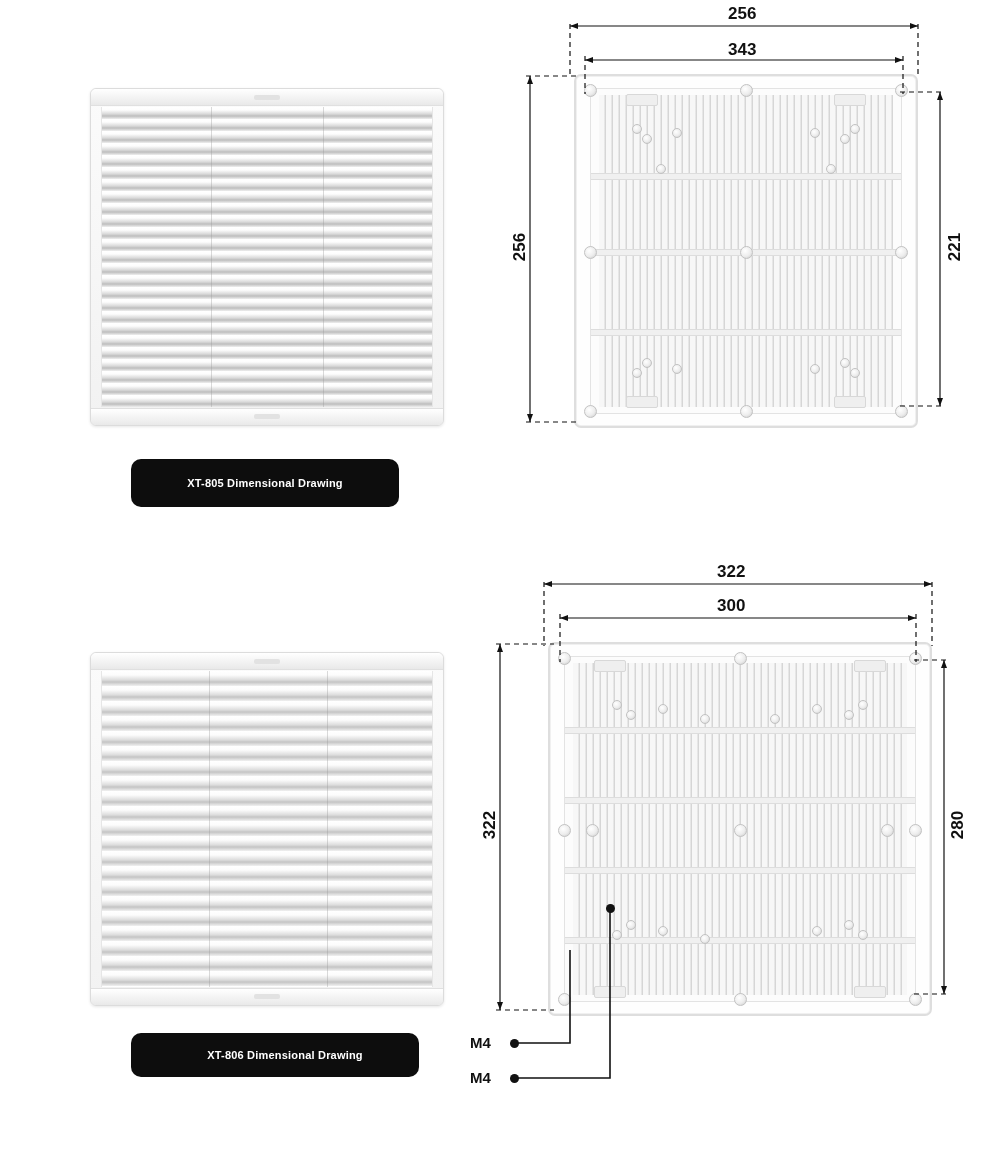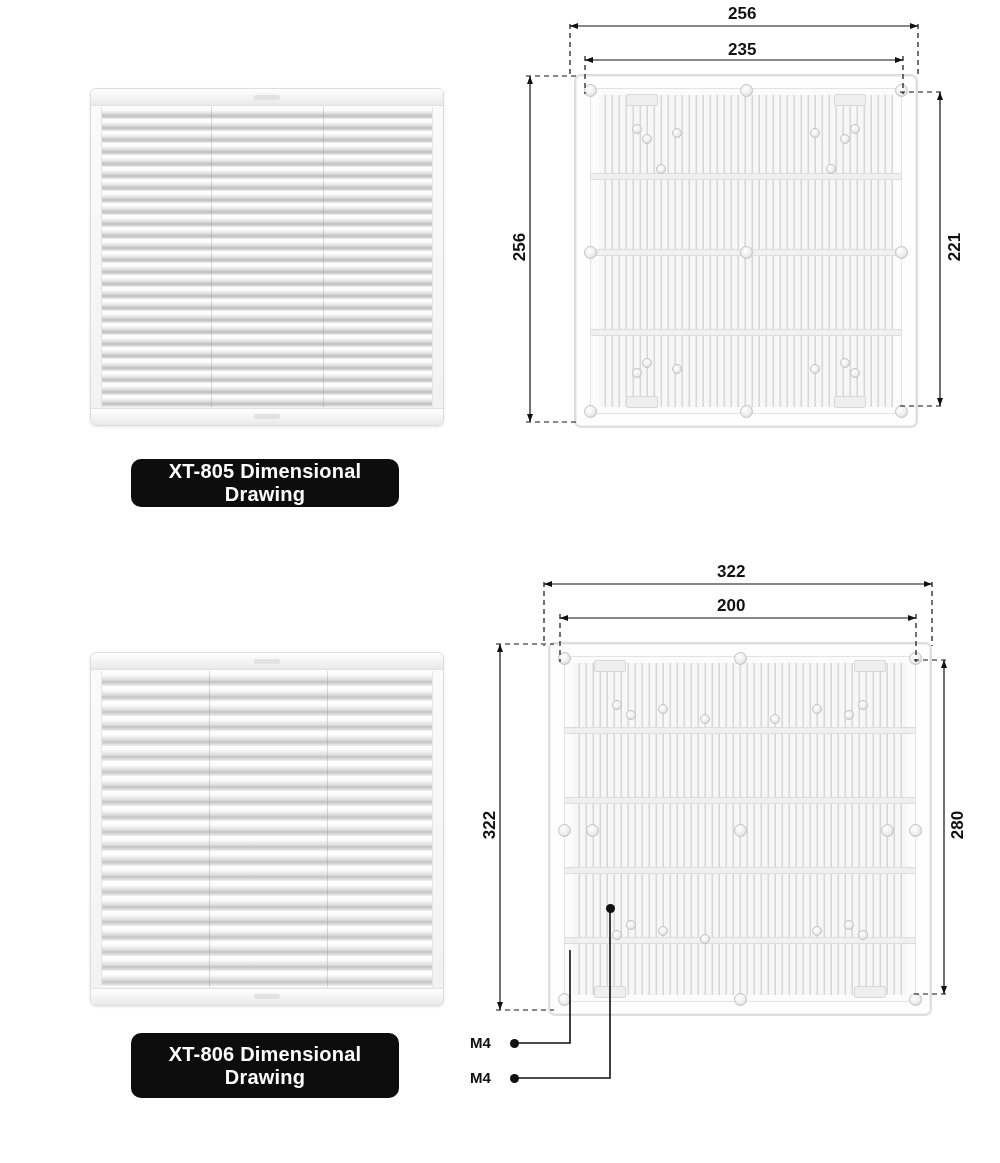--- a/index.html
+++ b/index.html
@@ -82,21 +82,21 @@
     width: 1px;
     background: rgba(150,150,150,0.35);
   }
 
   
   .label-pill {
     position: absolute;
     background: #0d0d0d;
     color: #ffffff;
     border-radius: 10px;
-    font-size: 20px;
+    font-size: 11px;
     font-weight: 700;
     letter-spacing: .2px;
     display: flex;
     align-items: center;
     justify-content: center;
     text-align: center;
   }
 
   
   .drawing {
@@ -264,39 +264,39 @@
 
         <line x1="400" y1="88" x2="444" y2="88" stroke-dasharray="5,4"></line>
         <line x1="400" y1="402" x2="444" y2="402" stroke-dasharray="5,4"></line>
         <line x1="440" y1="88" x2="440" y2="402"></line>
         <path d="M440,88 l-3,8 l6,0 z" fill="#111" stroke="none"></path>
         <path d="M440,402 l-3,-8 l6,0 z" fill="#111" stroke="none"></path>
       </g>
     </svg>
 
     <div class="dim-text" style="left:228px; top:0px;">256</div>
-    <div class="dim-text" style="left:228px; top:36px;">235</div>
+    <div class="dim-text" style="left:228px; top:36px;">343</div>
     <div class="dim-text vert" style="left:0px; top:233px; width:40px; text-align:center;">256</div>
     <div class="dim-text vert" style="left:435px; top:233px; width:40px; text-align:center;">221</div>
   </div>
 </div>
 
 <div class="section" id="section-806">
 
   <div class="photo" style="left:90px; top:92px; width:352px; height:352px;">
     <div class="frame-top"></div>
     <div class="tab t"></div>
     <div class="louvers wide"></div>
     <div class="vseam" style="left:118px;"></div>
     <div class="vseam" style="left:236px;"></div>
     <div class="frame-bottom"></div>
     <div class="tab b"></div>
   </div>
 
-  <div class="label-pill" style="left:131px; top:473px; width:268px; height:65px;">XT-806 Dimensional Drawing</div>
+  <div class="label-pill" style="left:131px; top:473px; width:268px; height:44px;padding-left:20px;">XT-806 Dimensional Drawing</div>
 
   <div class="drawing" style="left:470px; top:10px; width:490px; height:540px;">
 
     <div class="grille" style="left:78px; top:72px; width:380px; height:370px;">
       <div class="grille-inner">
         <div class="bars"></div>
         <div class="hbar" style="top:70px;"></div>
         <div class="hbar" style="top:140px;"></div>
         <div class="hbar" style="top:210px;"></div>
         <div class="hbar" style="top:280px;"></div>
@@ -361,21 +361,21 @@
         <line x1="474" y1="90" x2="474" y2="424"></line>
         <path d="M474,90 l-3,8 l6,0 z" fill="#111" stroke="none"></path>
         <path d="M474,424 l-3,-8 l6,0 z" fill="#111" stroke="none"></path>
 
         <path d="M46,473 L100,473 L100,380" stroke-width="1.6"></path>
         <path d="M46,508 L140,508 L140,338" stroke-width="1.6"></path>
       </g>
     </svg>
 
     <div class="dim-text" style="left:247px; top:-8px;">322</div>
-    <div class="dim-text" style="left:247px; top:26px;">200</div>
+    <div class="dim-text" style="left:247px; top:26px;">300</div>
     <div class="dim-text vert" style="left:0px; top:245px; width:40px; text-align:center;">322</div>
     <div class="dim-text vert" style="left:468px; top:245px; width:40px; text-align:center;">280</div>
 
     <div class="m4-label" style="left:0px; top:464px;">M4</div>
     <div class="lead-dot" style="left:40px; top:469px;"></div>
 
     <div class="m4-label" style="left:0px; top:499px;">M4</div>
     <div class="lead-dot" style="left:40px; top:504px;"></div>
 
     <div class="lead-dot" style="left:136px; top:334px;"></div>

